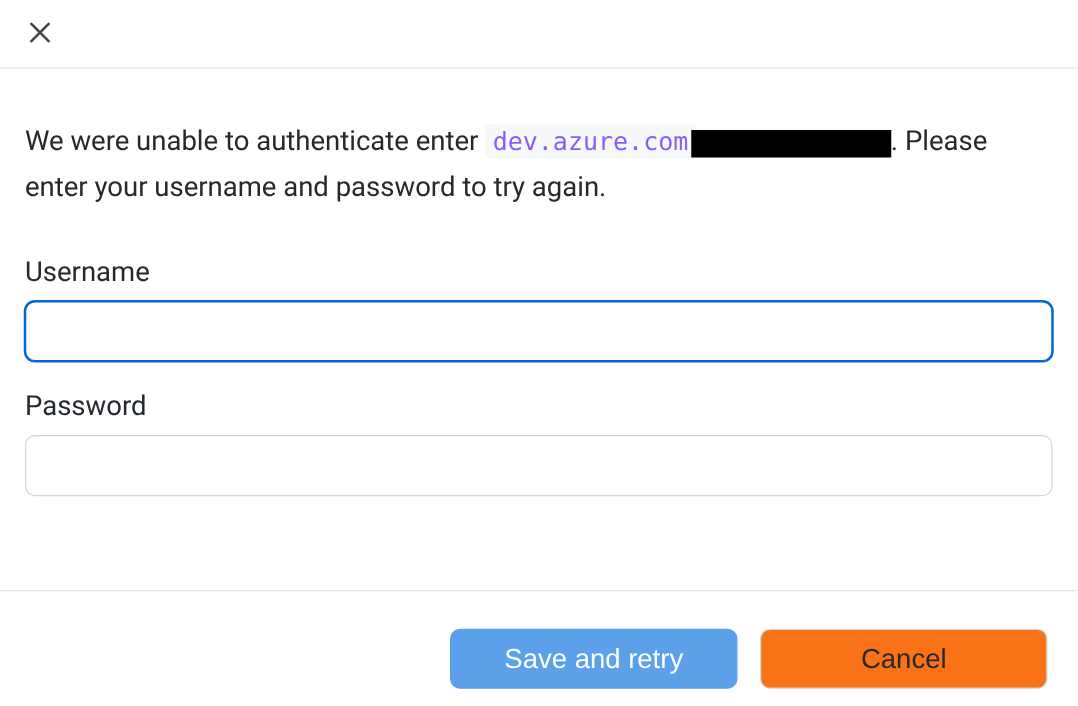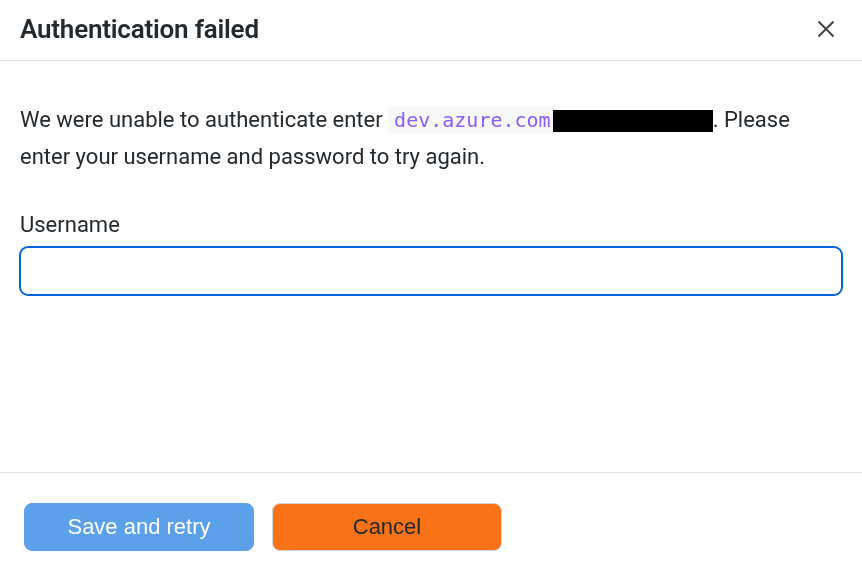--- a/index.html
+++ b/index.html
@@ -77,20 +77,21 @@
       line-height: 1.2;
     }
     .input.focused {
       border-color: #0366d6;
       box-shadow: 0 0 0 1px #0366d6;
     }
     .footer {
       border-top: 1px solid #e1e4e8;
       padding: 30px 24px 14px 24px;
       display: flex;
+      justify-content: flex-end;
       gap: 18px;
     }
     .btn {
       font-size: 22px;
       padding: 10px 28px;
       border-radius: 8px;
       cursor: pointer;
       min-width: 160px;
       text-align: center;
       border: 1px solid transparent;
@@ -107,39 +108,42 @@
       border: 1px solid #d1d5da;
       min-width: 230px;
     }
   </style>
 </head>
 <body>
 
 <div class="dialog">
 
   <div class="header">
-    <h1 class="title">Authentication failed</h1>
     <div class="close-icon">
       <svg viewBox="0 0 16 16" fill="none" stroke="currentColor" stroke-width="1.6">
         <path d="M2 2 L14 14 M14 2 L2 14"></path>
       </svg>
     </div>
   </div>
 
   <div class="body">
     <p class="message">
       <span>We were unable to authenticate enter </span>
       <span class="host">dev.azure.com</span><span class="redacted"></span><span>. Please enter your username and password to try again.</span>
     </p>
 
     <div class="field">
       <label class="label">Username</label>
       <input type="text" class="input focused" autofocus="" value="" style="">
     </div>
 
+    <div class="field">
+      <label class="label">Password</label>
+      <input type="password" class="input" value="" style="">
+    </div>
   </div>
 
   <div class="footer">
     <button class="btn btn-primary">Save and retry</button>
     <button class="btn btn-secondary">Cancel</button>
   </div>
 
 </div>
 
 </body></html>

